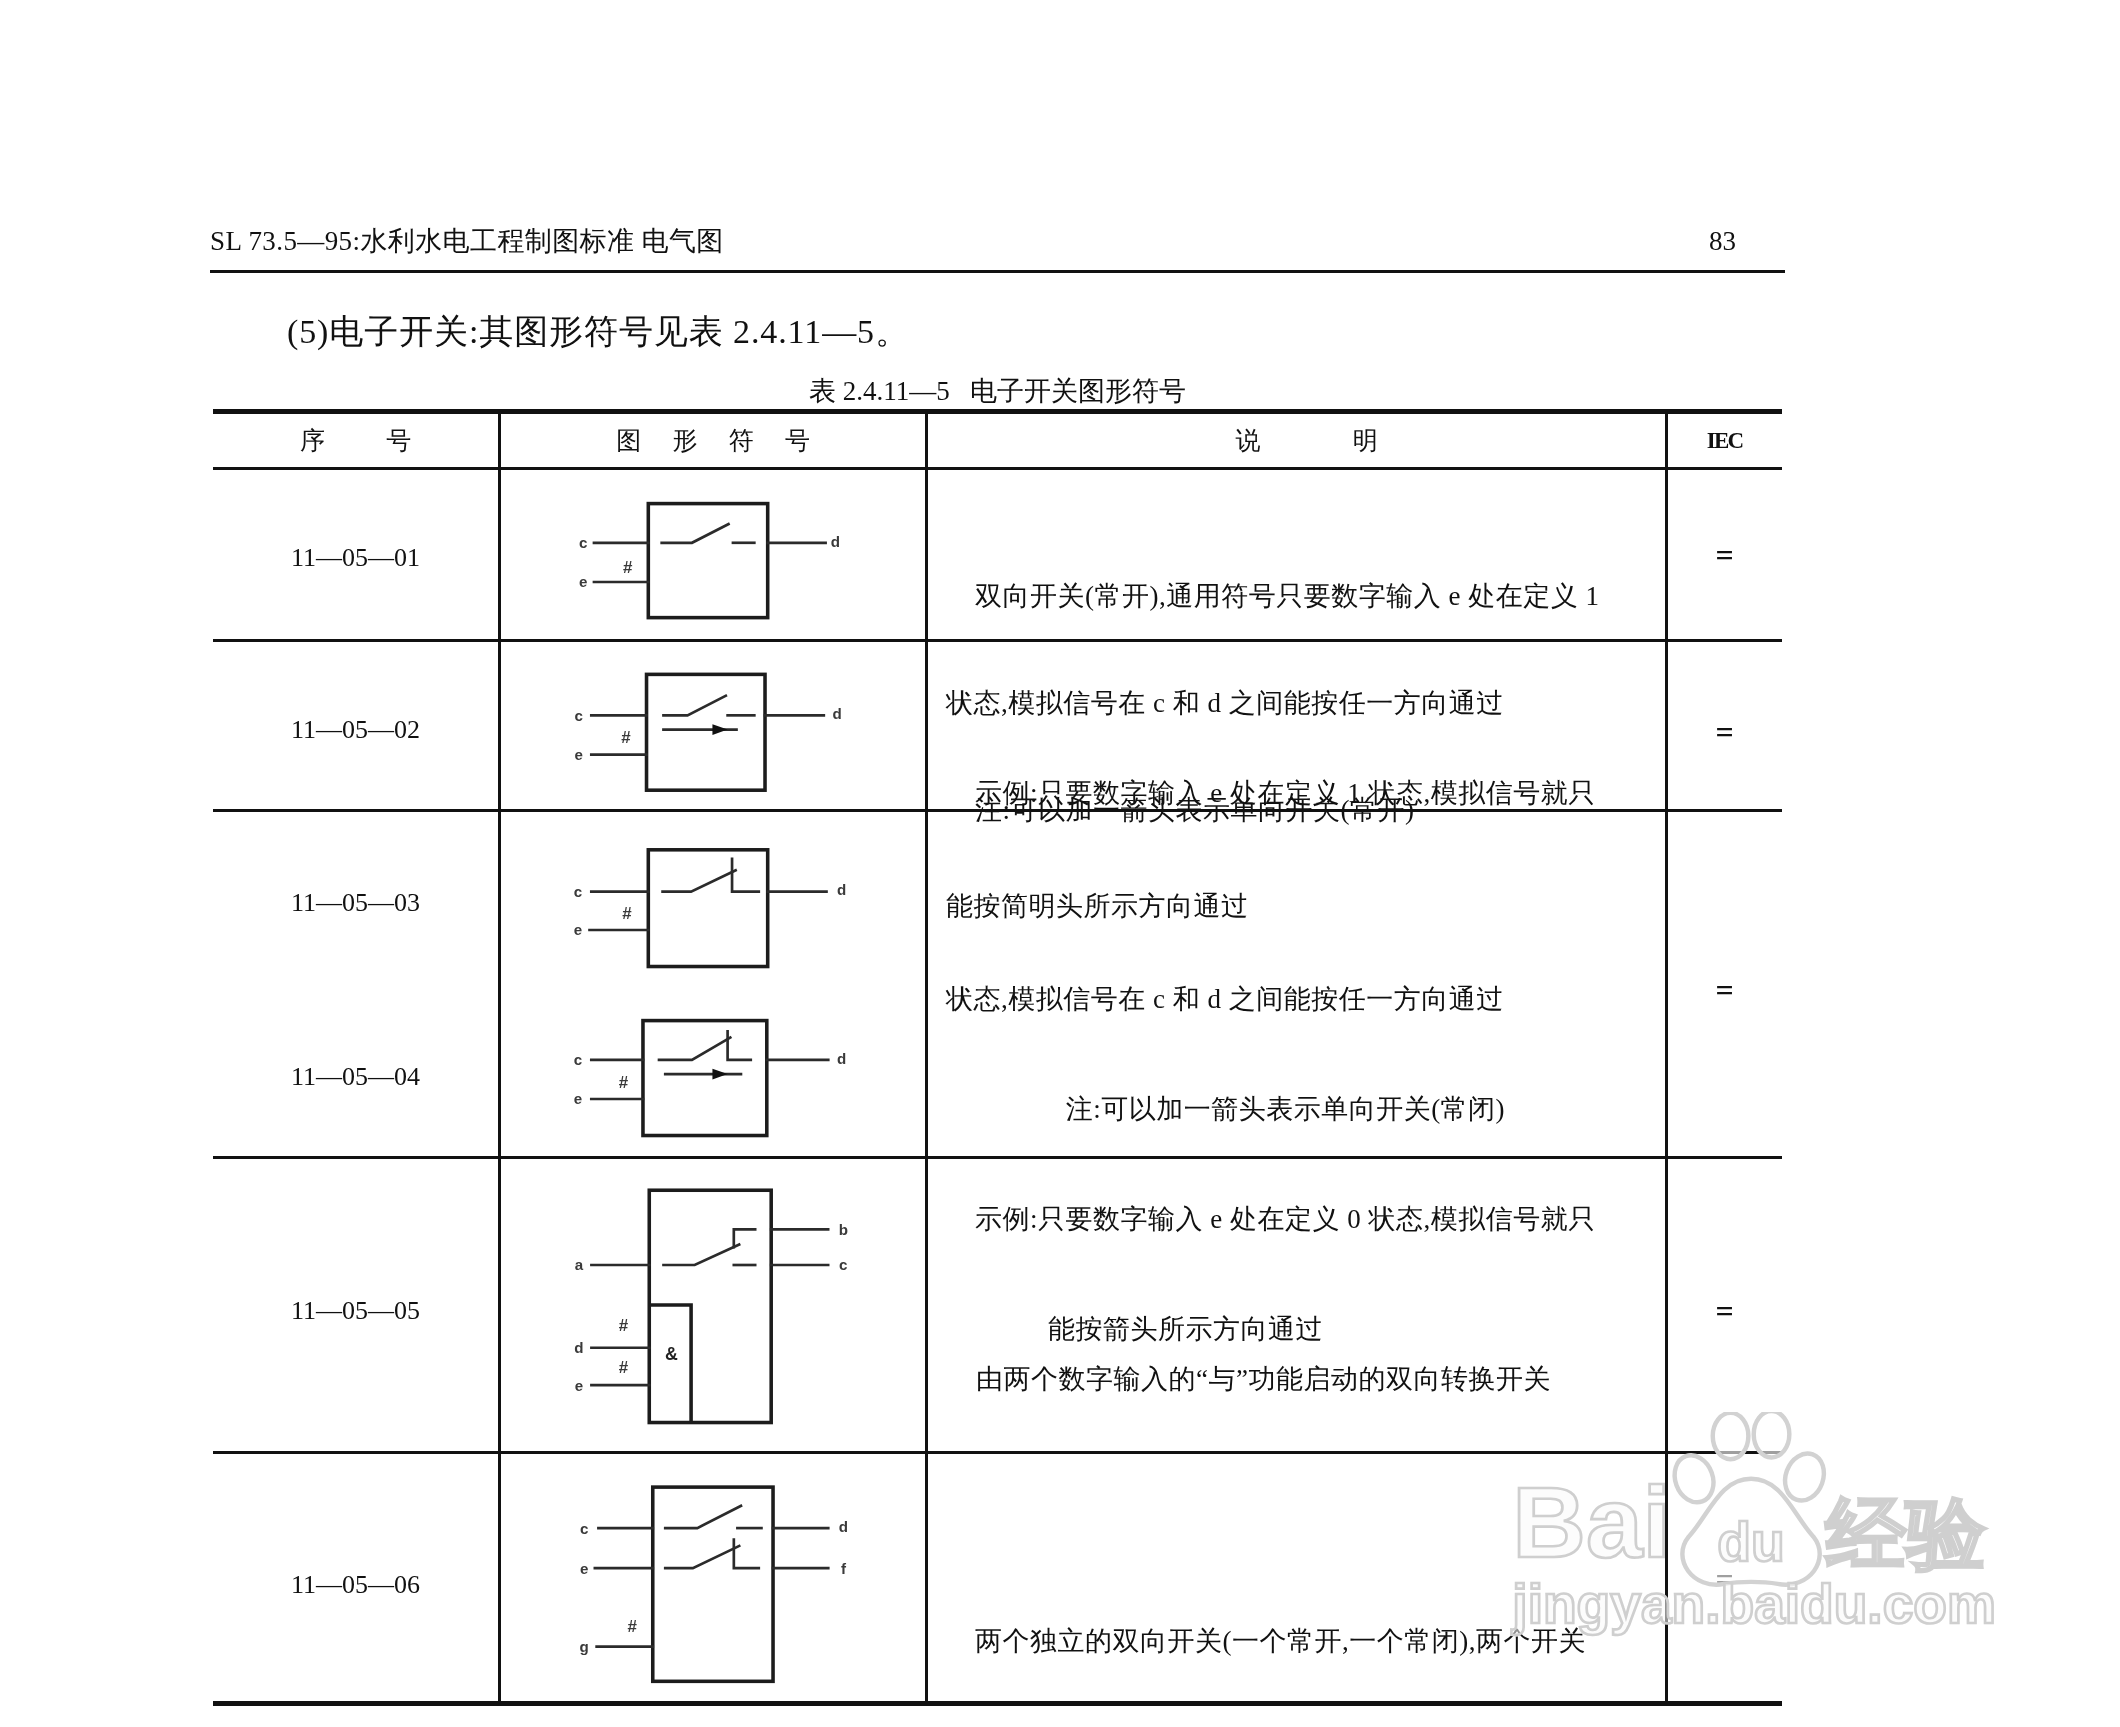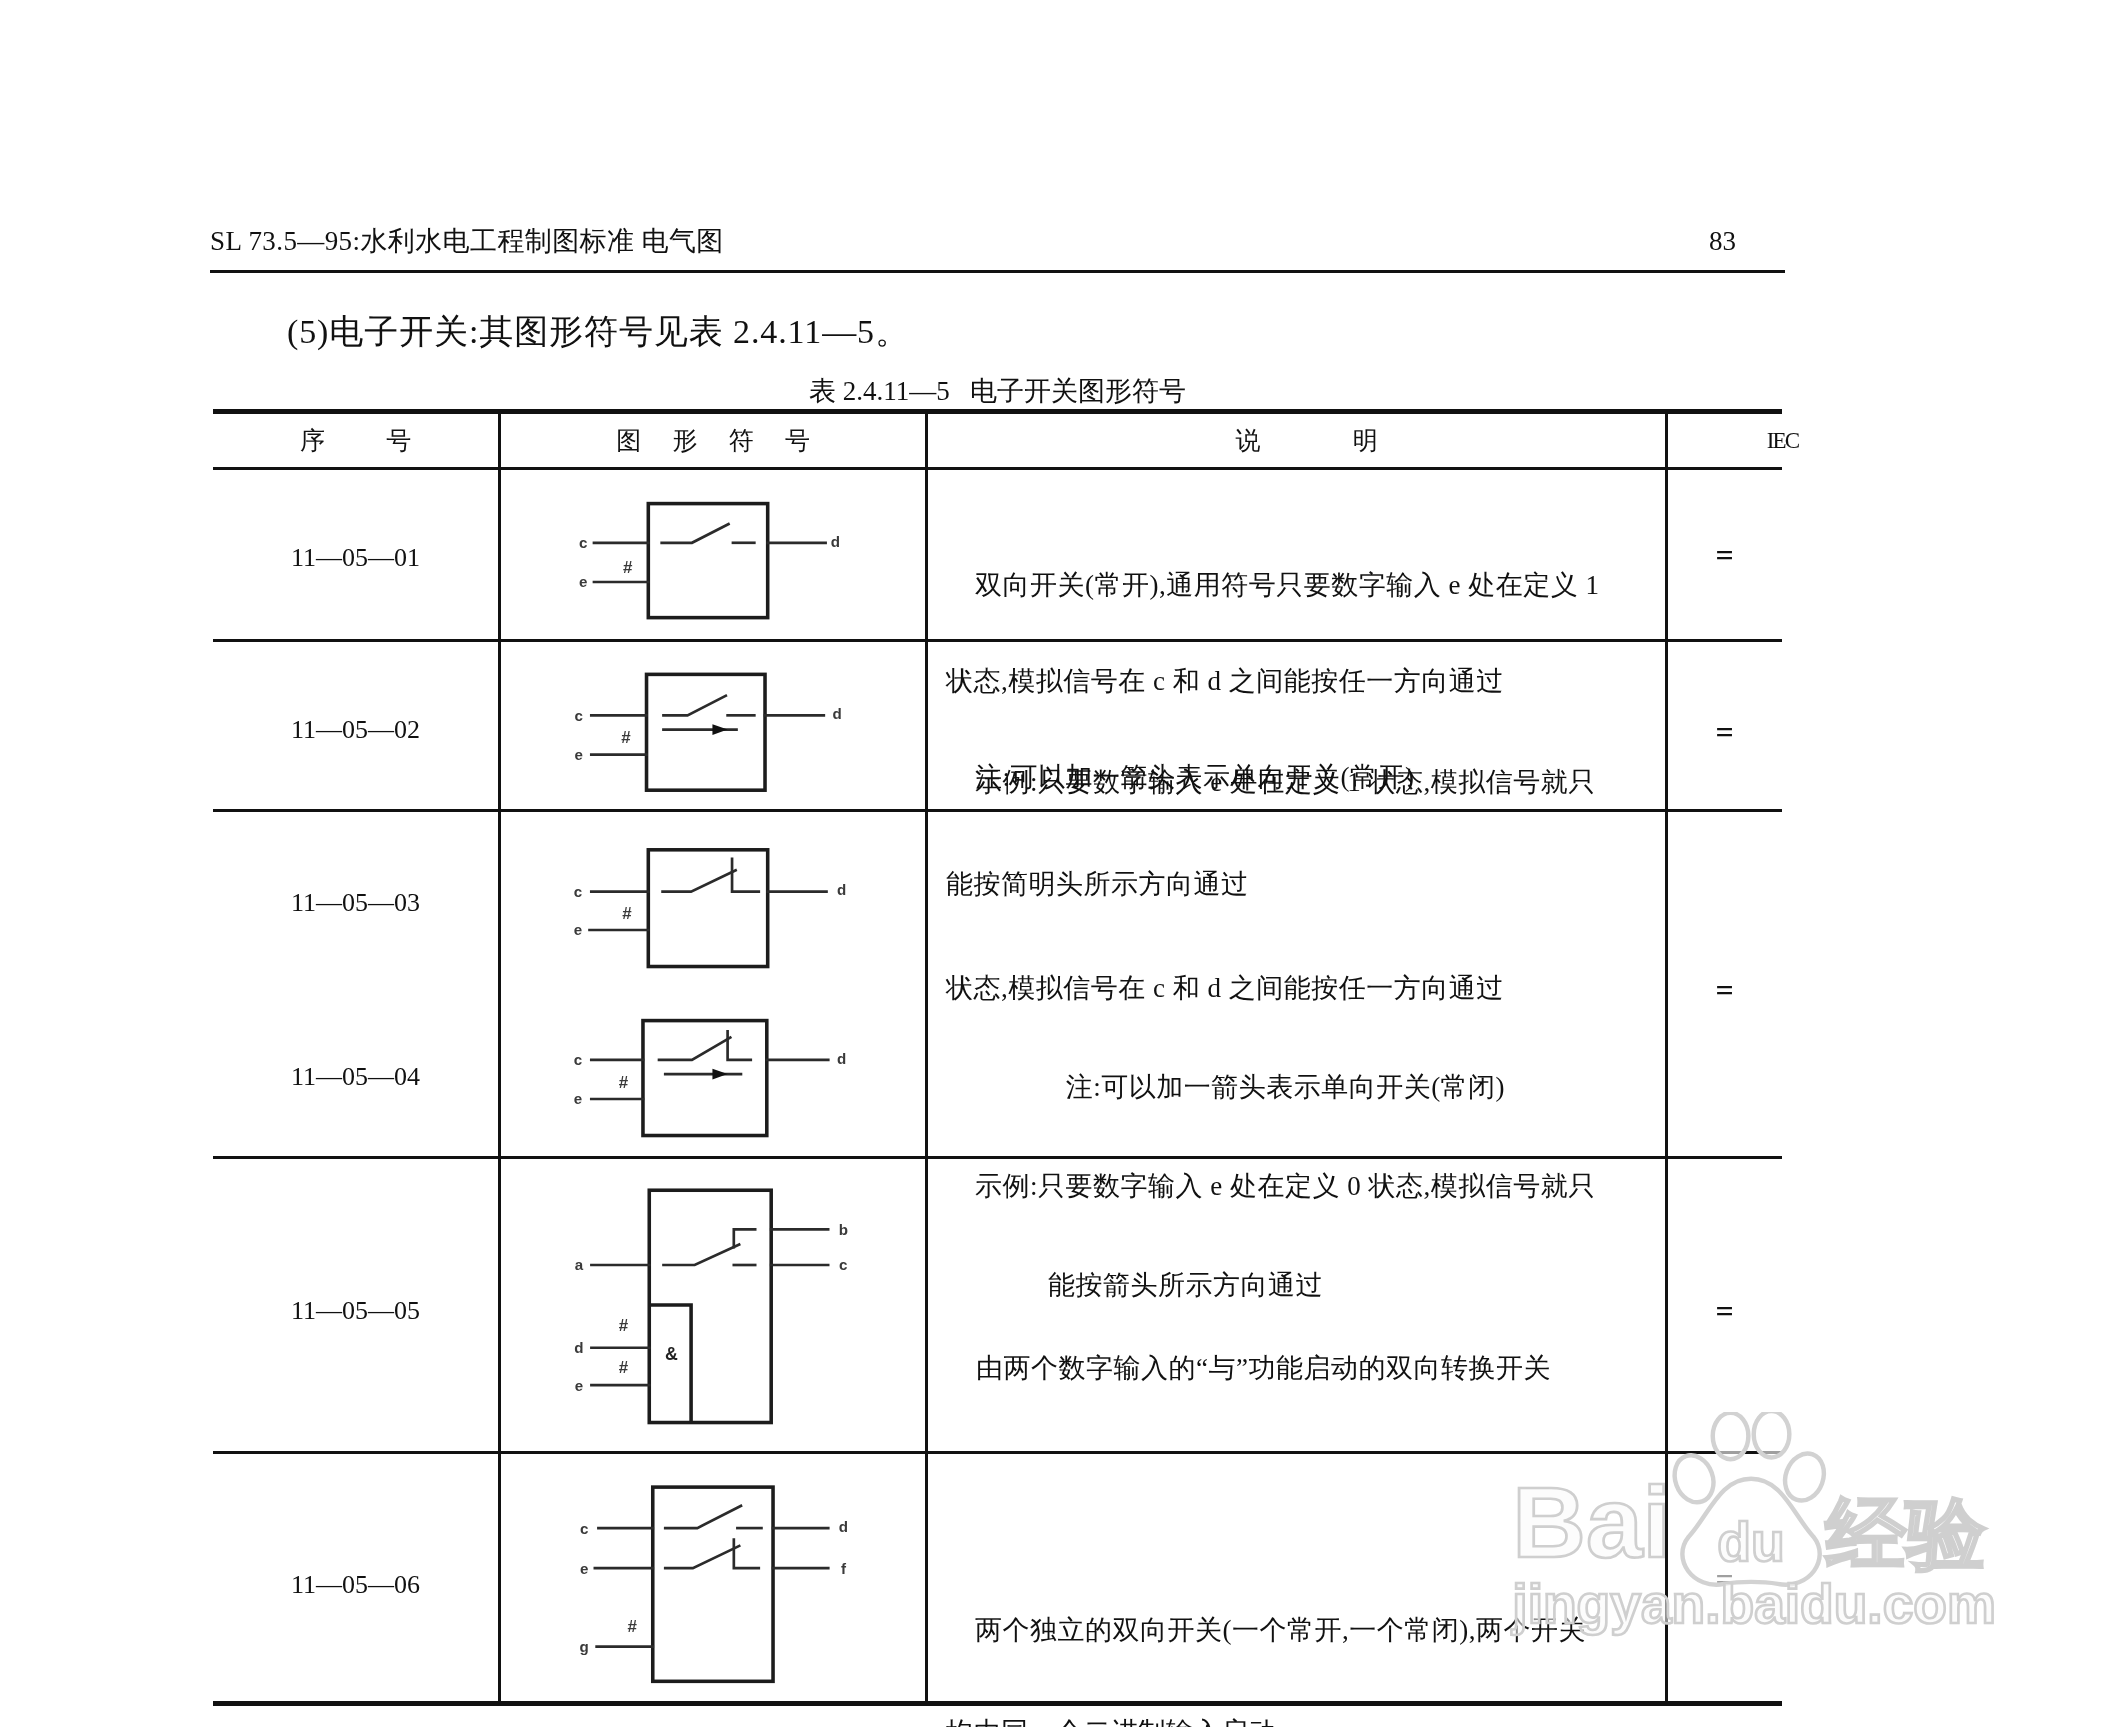--- a/index.html
+++ b/index.html
@@ -16,21 +16,21 @@
   .page-number { left:1709px; top:225px; font-size:27px; line-height:32px; }
   .header-rule { position:absolute; left:210px; top:270px; width:1575px; height:2.7px; background:#111; }
   .intro { left:287px; top:311px; font-size:34px; line-height:41px; letter-spacing:0.9px; }
   .caption { left:210px; width:1575px; top:375px; text-align:center; font-size:27px; line-height:32px; }
 
   .th { position:absolute; top:414px; height:53px; line-height:53px; text-align:center; font-size:25px; white-space:pre; }
   .serial { position:absolute; left:213px; width:285px; text-align:center; font-size:26px; line-height:32px; height:32px; white-space:pre; }
   .iec { position:absolute; left:1667px; width:115px; text-align:center; font-size:32px; line-height:32px; height:32px; font-weight:bold; }
 
   .desc { position:absolute; left:946px; font-size:27px; white-space:pre; letter-spacing:0.5px; }
-  .desc .ln { display:block; }
+  .desc .ln { display:block;margin-top:11px; }
 
   svg.sym { position:absolute; overflow:visible; }
   svg.sym .frame { fill:none; stroke:#1c1c1c; stroke-width:4; }
   svg.sym .w { fill:none; stroke:#2b2b2b; stroke-width:3; stroke-linecap:square; }
   svg.sym .lbl { font-family:"Liberation Sans","DejaVu Sans",sans-serif; font-size:17px; font-weight:bold; fill:#3a3a3a; text-anchor:middle; dominant-baseline:central; }
   svg.sym .hash { font-size:19px; }
   svg.sym .amp { font-size:20px; fill:#222; }
 
   svg.watermark { position:absolute; left:1506px; top:1412px; width:499px; height:236px; }
   svg.watermark .wm { fill:rgba(250,250,250,0.55); stroke:#cfcfcf; stroke-width:3; font-family:"Liberation Sans","DejaVu Sans",sans-serif; font-weight:bold; }
@@ -55,21 +55,21 @@
   <div class="hline" style="top:1451px;height:2.7px;"></div>
   <div class="hline" style="top:1701px;height:5.3px;"></div>
 
   <div class="vline" style="left:498px;"></div>
   <div class="vline" style="left:925px;"></div>
   <div class="vline" style="left:1665px;"></div>
 
   <div class="th" style="left:213px;width:285px;word-spacing:55px;">序 号</div>
   <div class="th" style="left:501px;width:424px;word-spacing:25px;">图 形 符 号</div>
   <div class="th" style="left:928px;width:757px;word-spacing:86px;">说 明</div>
-  <div class="th" style="left:1725px;width:115px;font-size:23px;letter-spacing:-1.8px;">IEC</div>
+  <div class="th" style="left:1667px;width:115px;font-size:23px;letter-spacing:-1.8px;font-weight:bold;">IEC</div>
 
   <div class="serial" style="top:542px;">11—05—01</div>
   <div class="serial" style="top:714px;">11—05—02</div>
   <div class="serial" style="top:887px;">11—05—03</div>
   <div class="serial" style="top:1061px;">11—05—04</div>
   <div class="serial" style="top:1295px;">11—05—05</div>
   <div class="serial" style="top:1569px;">11—05—06</div>
 
   <div class="desc" style="top:505px;line-height:32px;">
     <span class="ln" style="padding-left:29px;">双向开关(常开),通用符号只要数字输入 e 处在定义 1</span>

